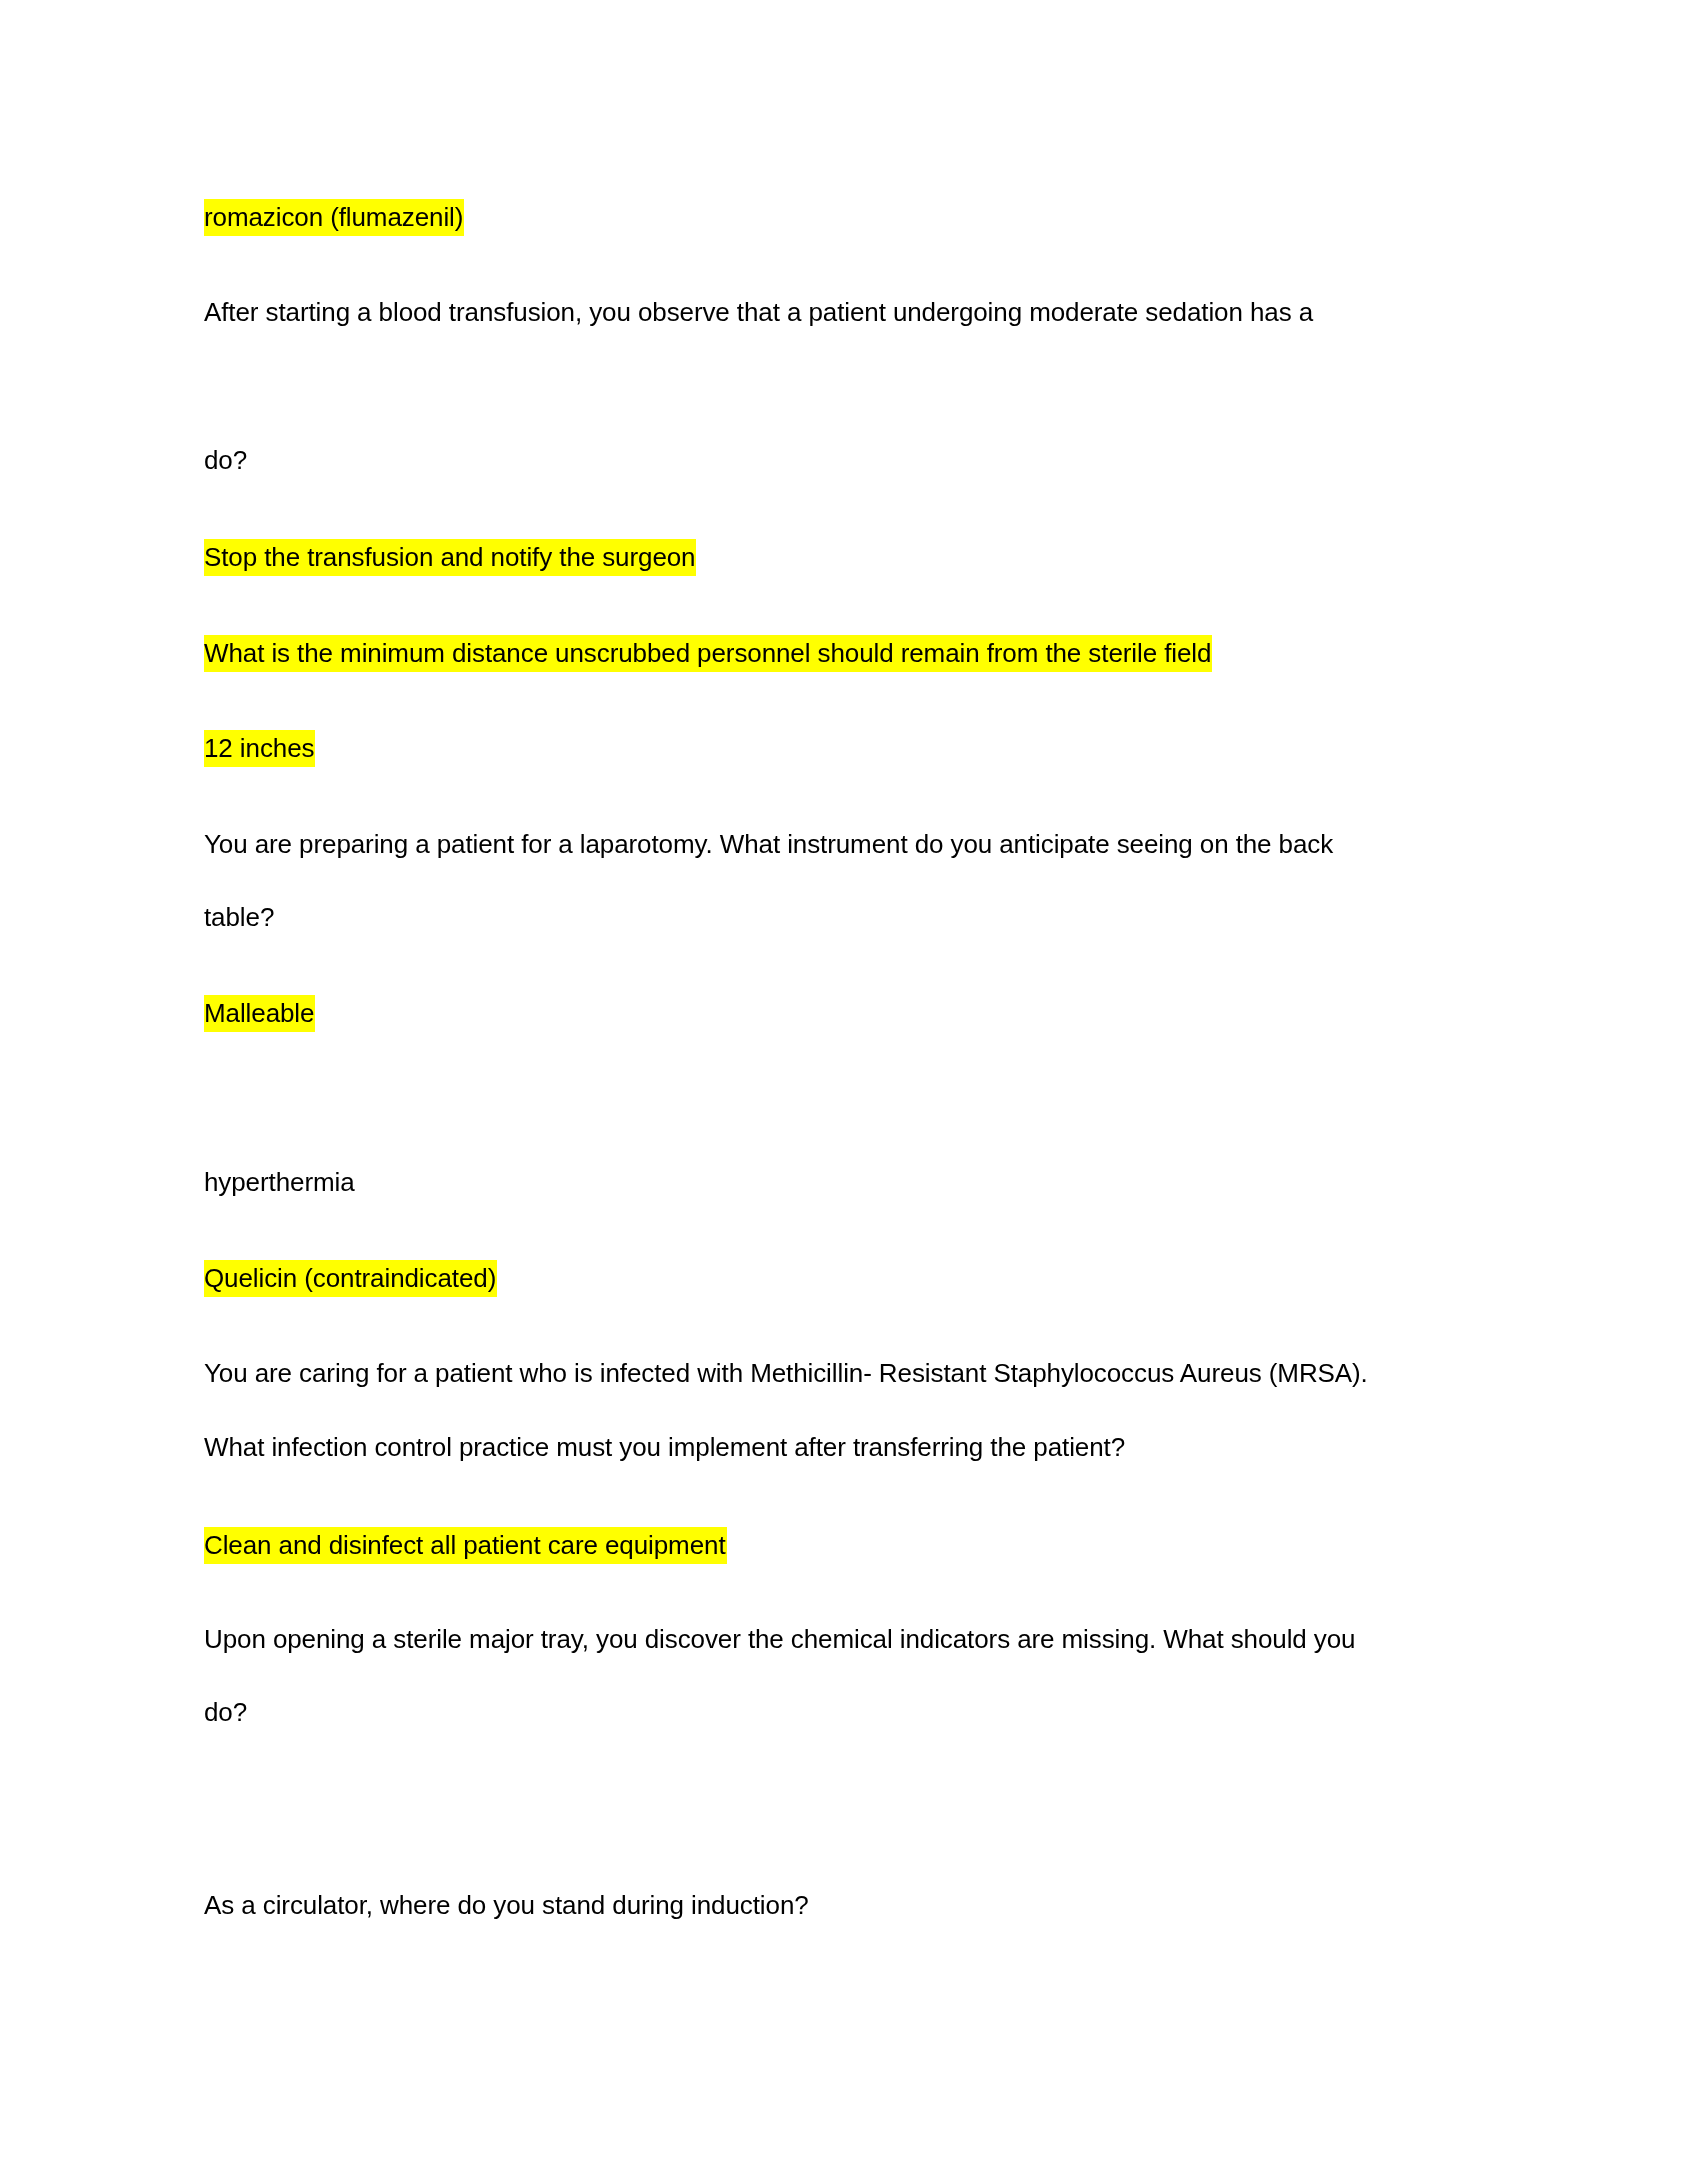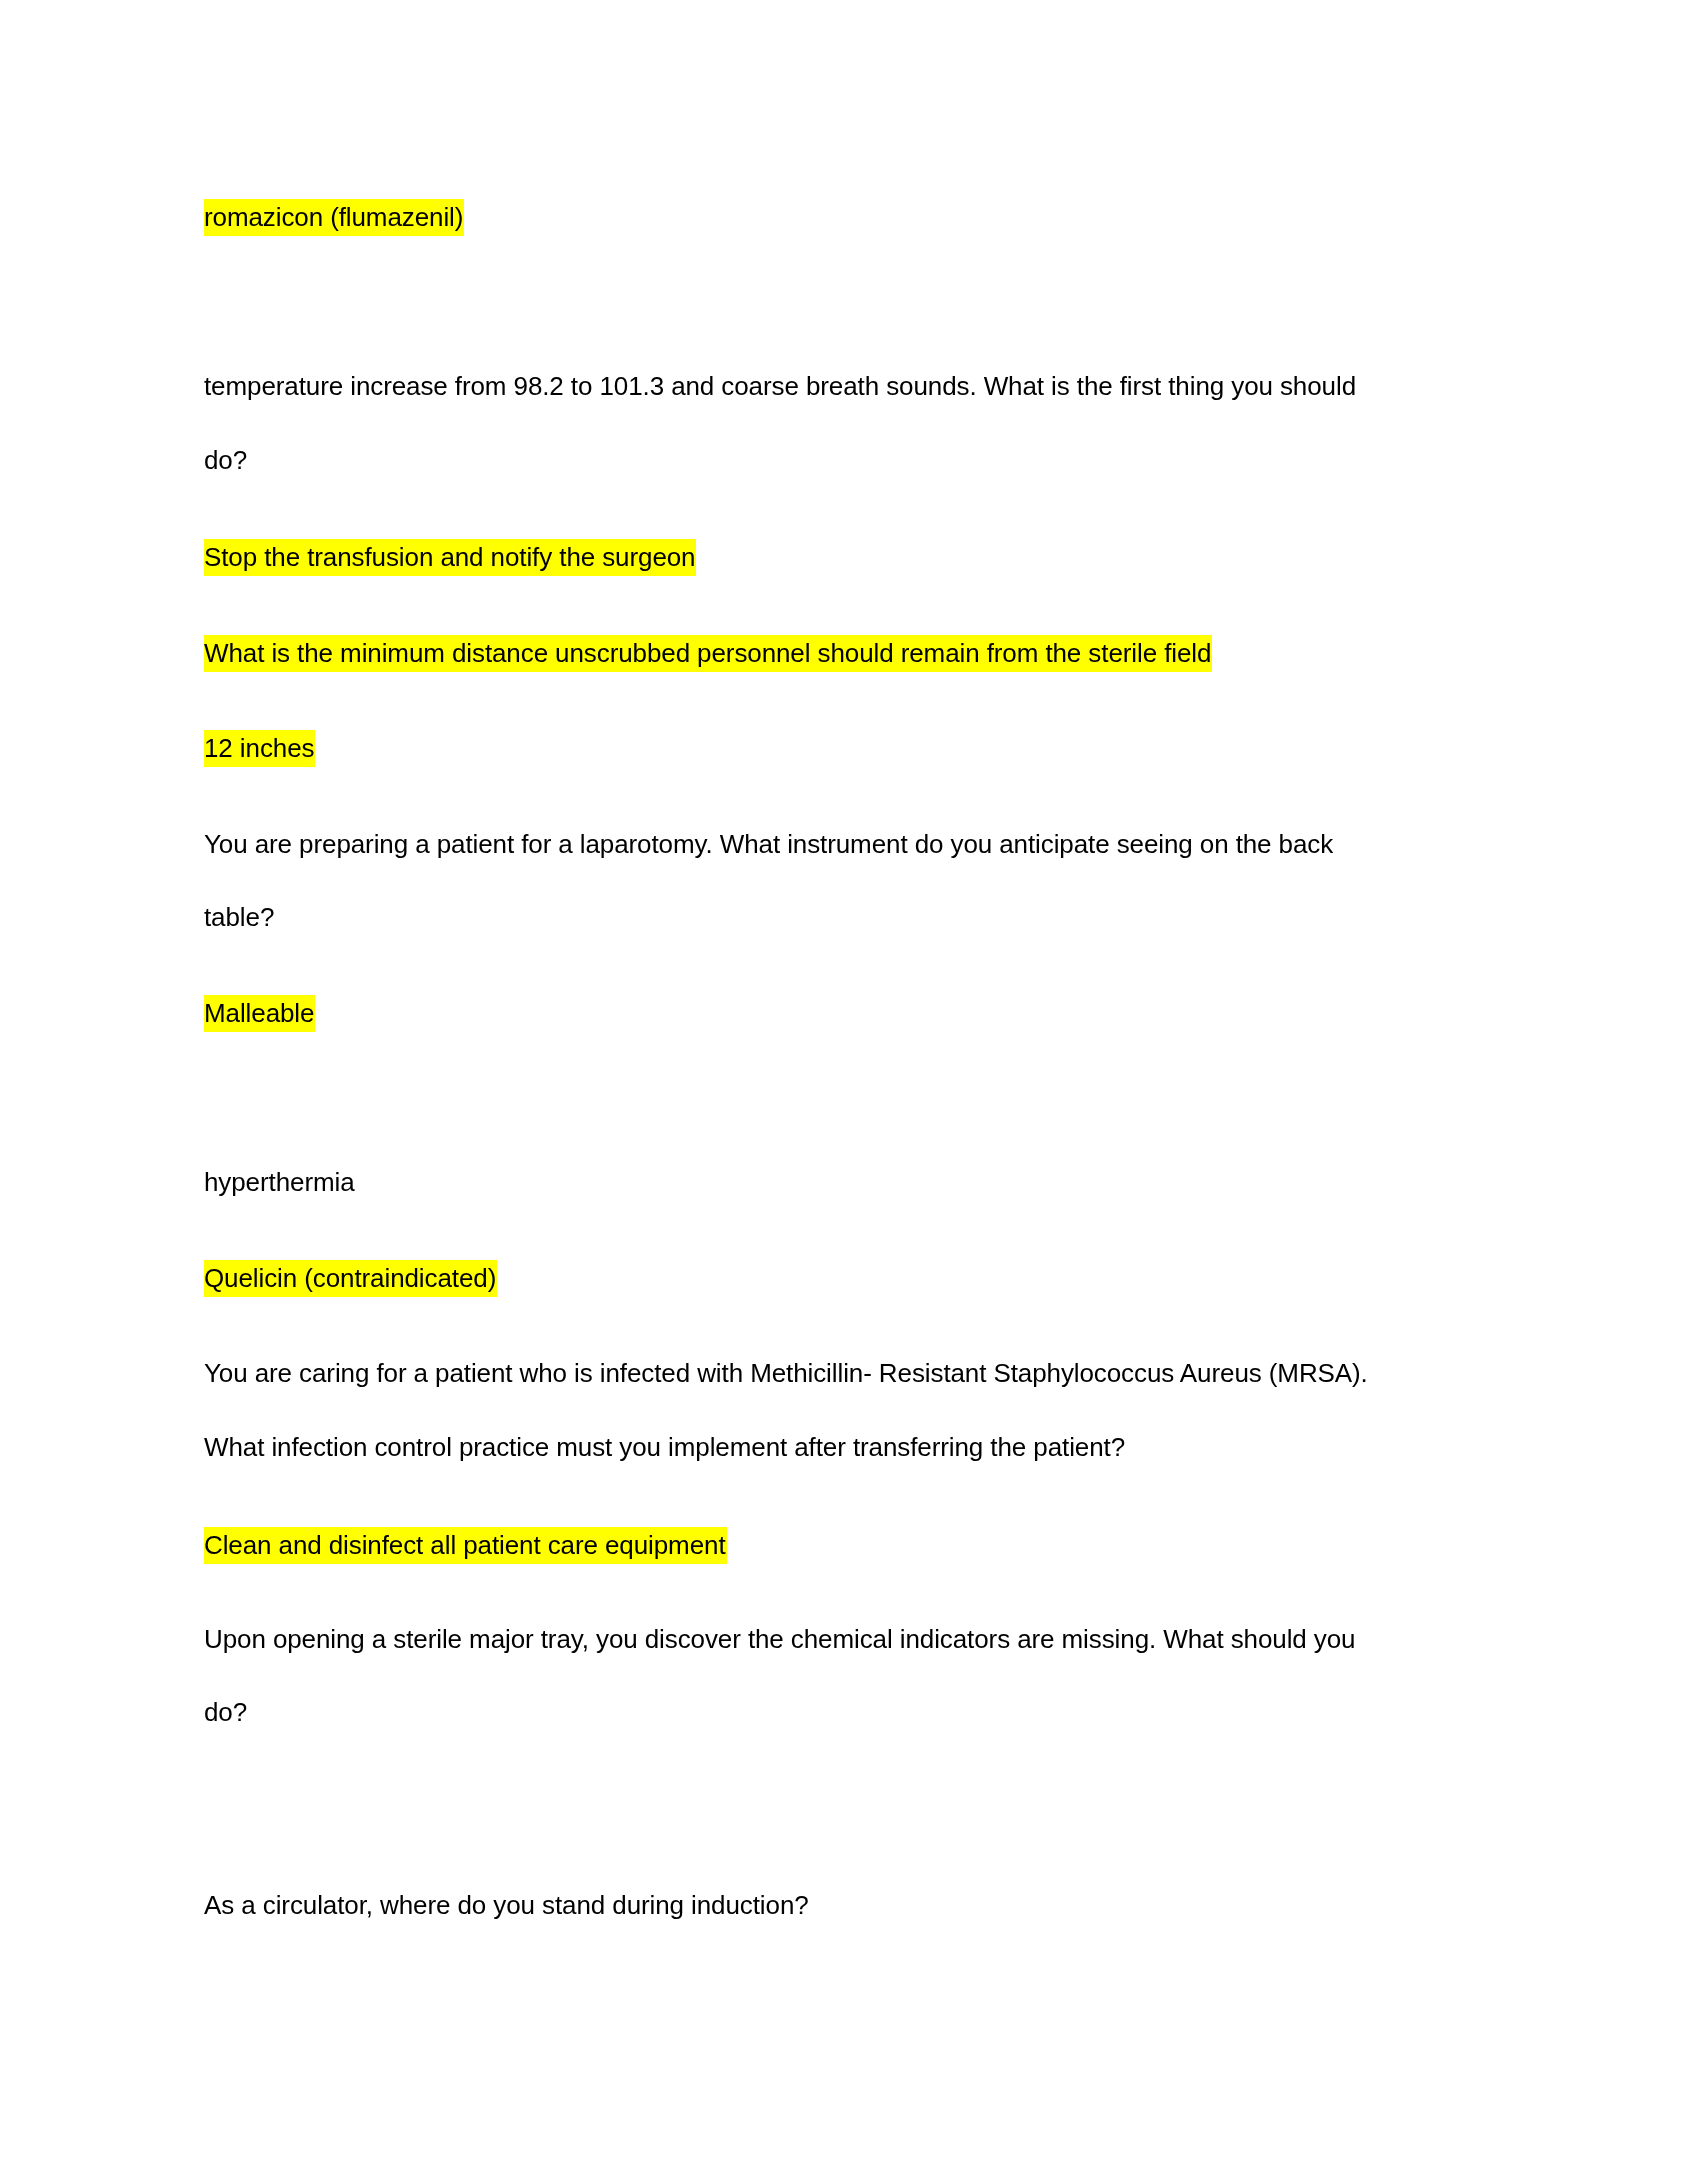--- a/index.html
+++ b/index.html
@@ -42,21 +42,21 @@
 </style>
 </head>
 <body>
 
 <div class="page">
 
   <div class="line" style="top:199px">
     <span class="hl">romazicon (flumazenil)</span>
   </div>
 
-  <div class="line" style="top:368px">temperature increase from 98.2 to 101.3 and coarse breath sounds. What is the first thing you should</div>
+  <div class="line" style="top:294px">After starting a blood transfusion, you observe that a patient undergoing moderate sedation has a</div>
   <div class="line" style="top:442px">do?</div>
 
   <div class="line" style="top:539px">
     <span class="hl">Stop the transfusion and notify the surgeon</span>
   </div>
 
   <div class="line" style="top:635px">
     <span class="hl">What is the minimum distance unscrubbed personnel should remain from the sterile field</span>
   </div>
 

